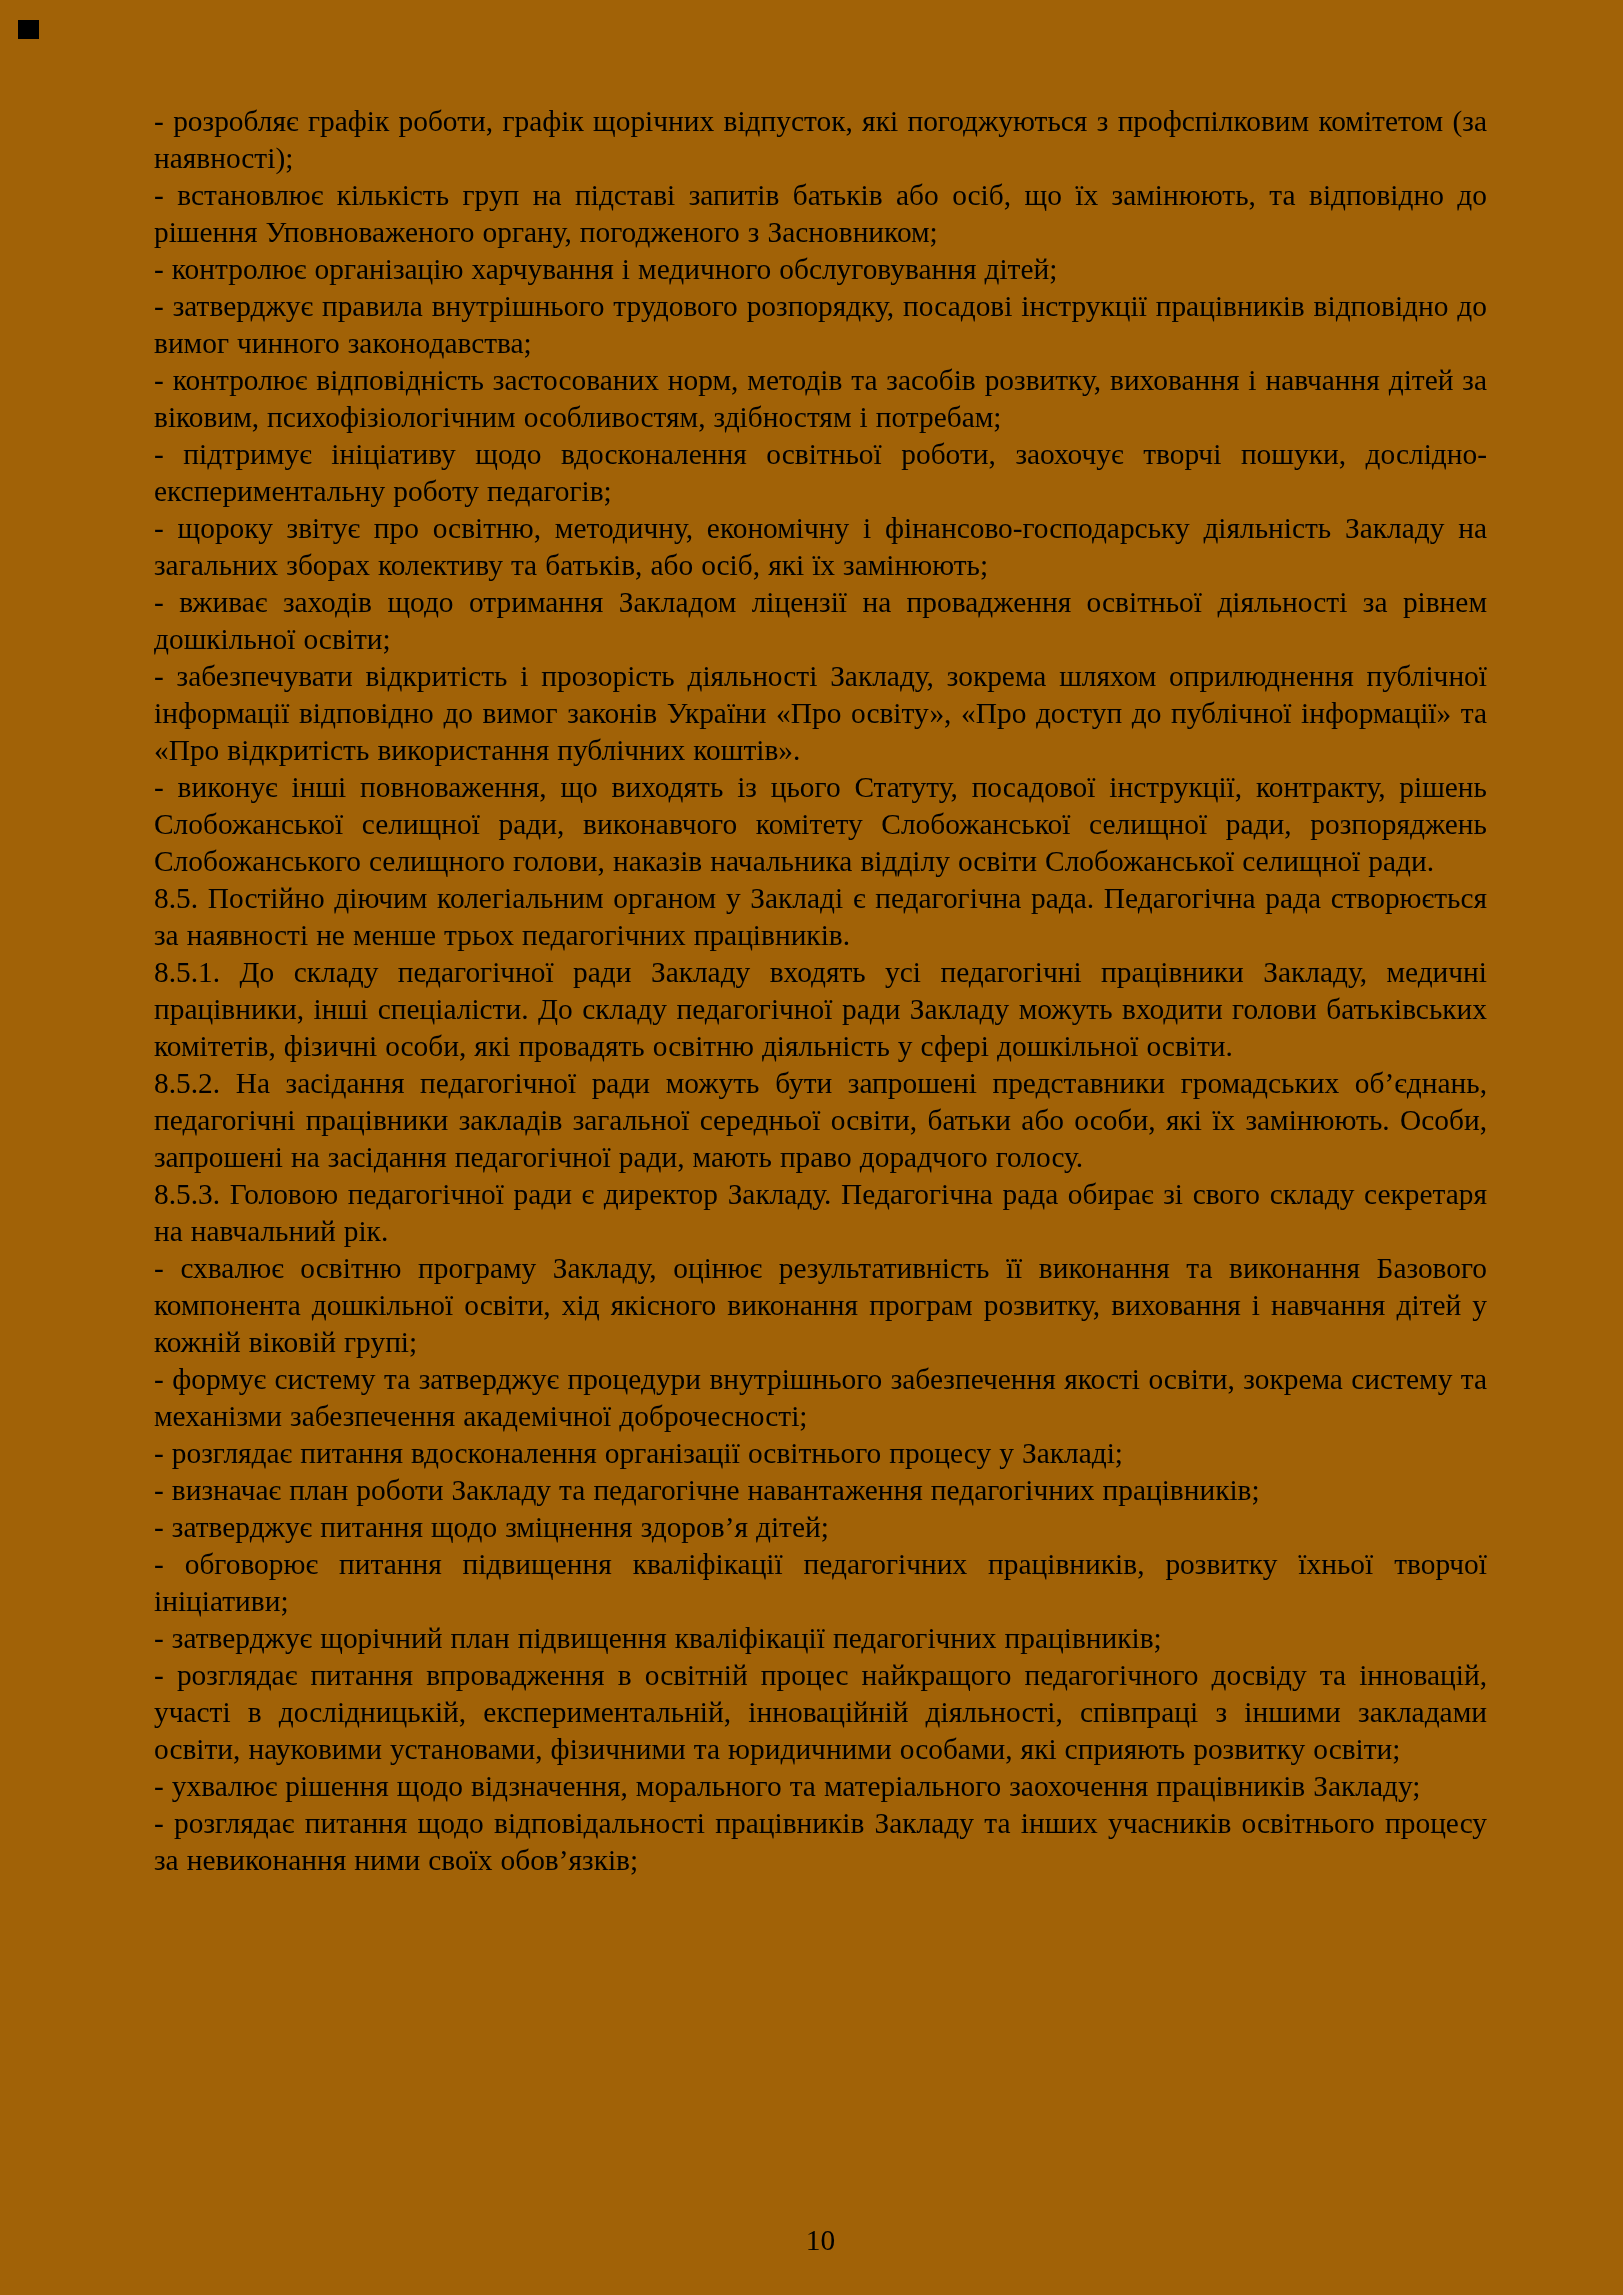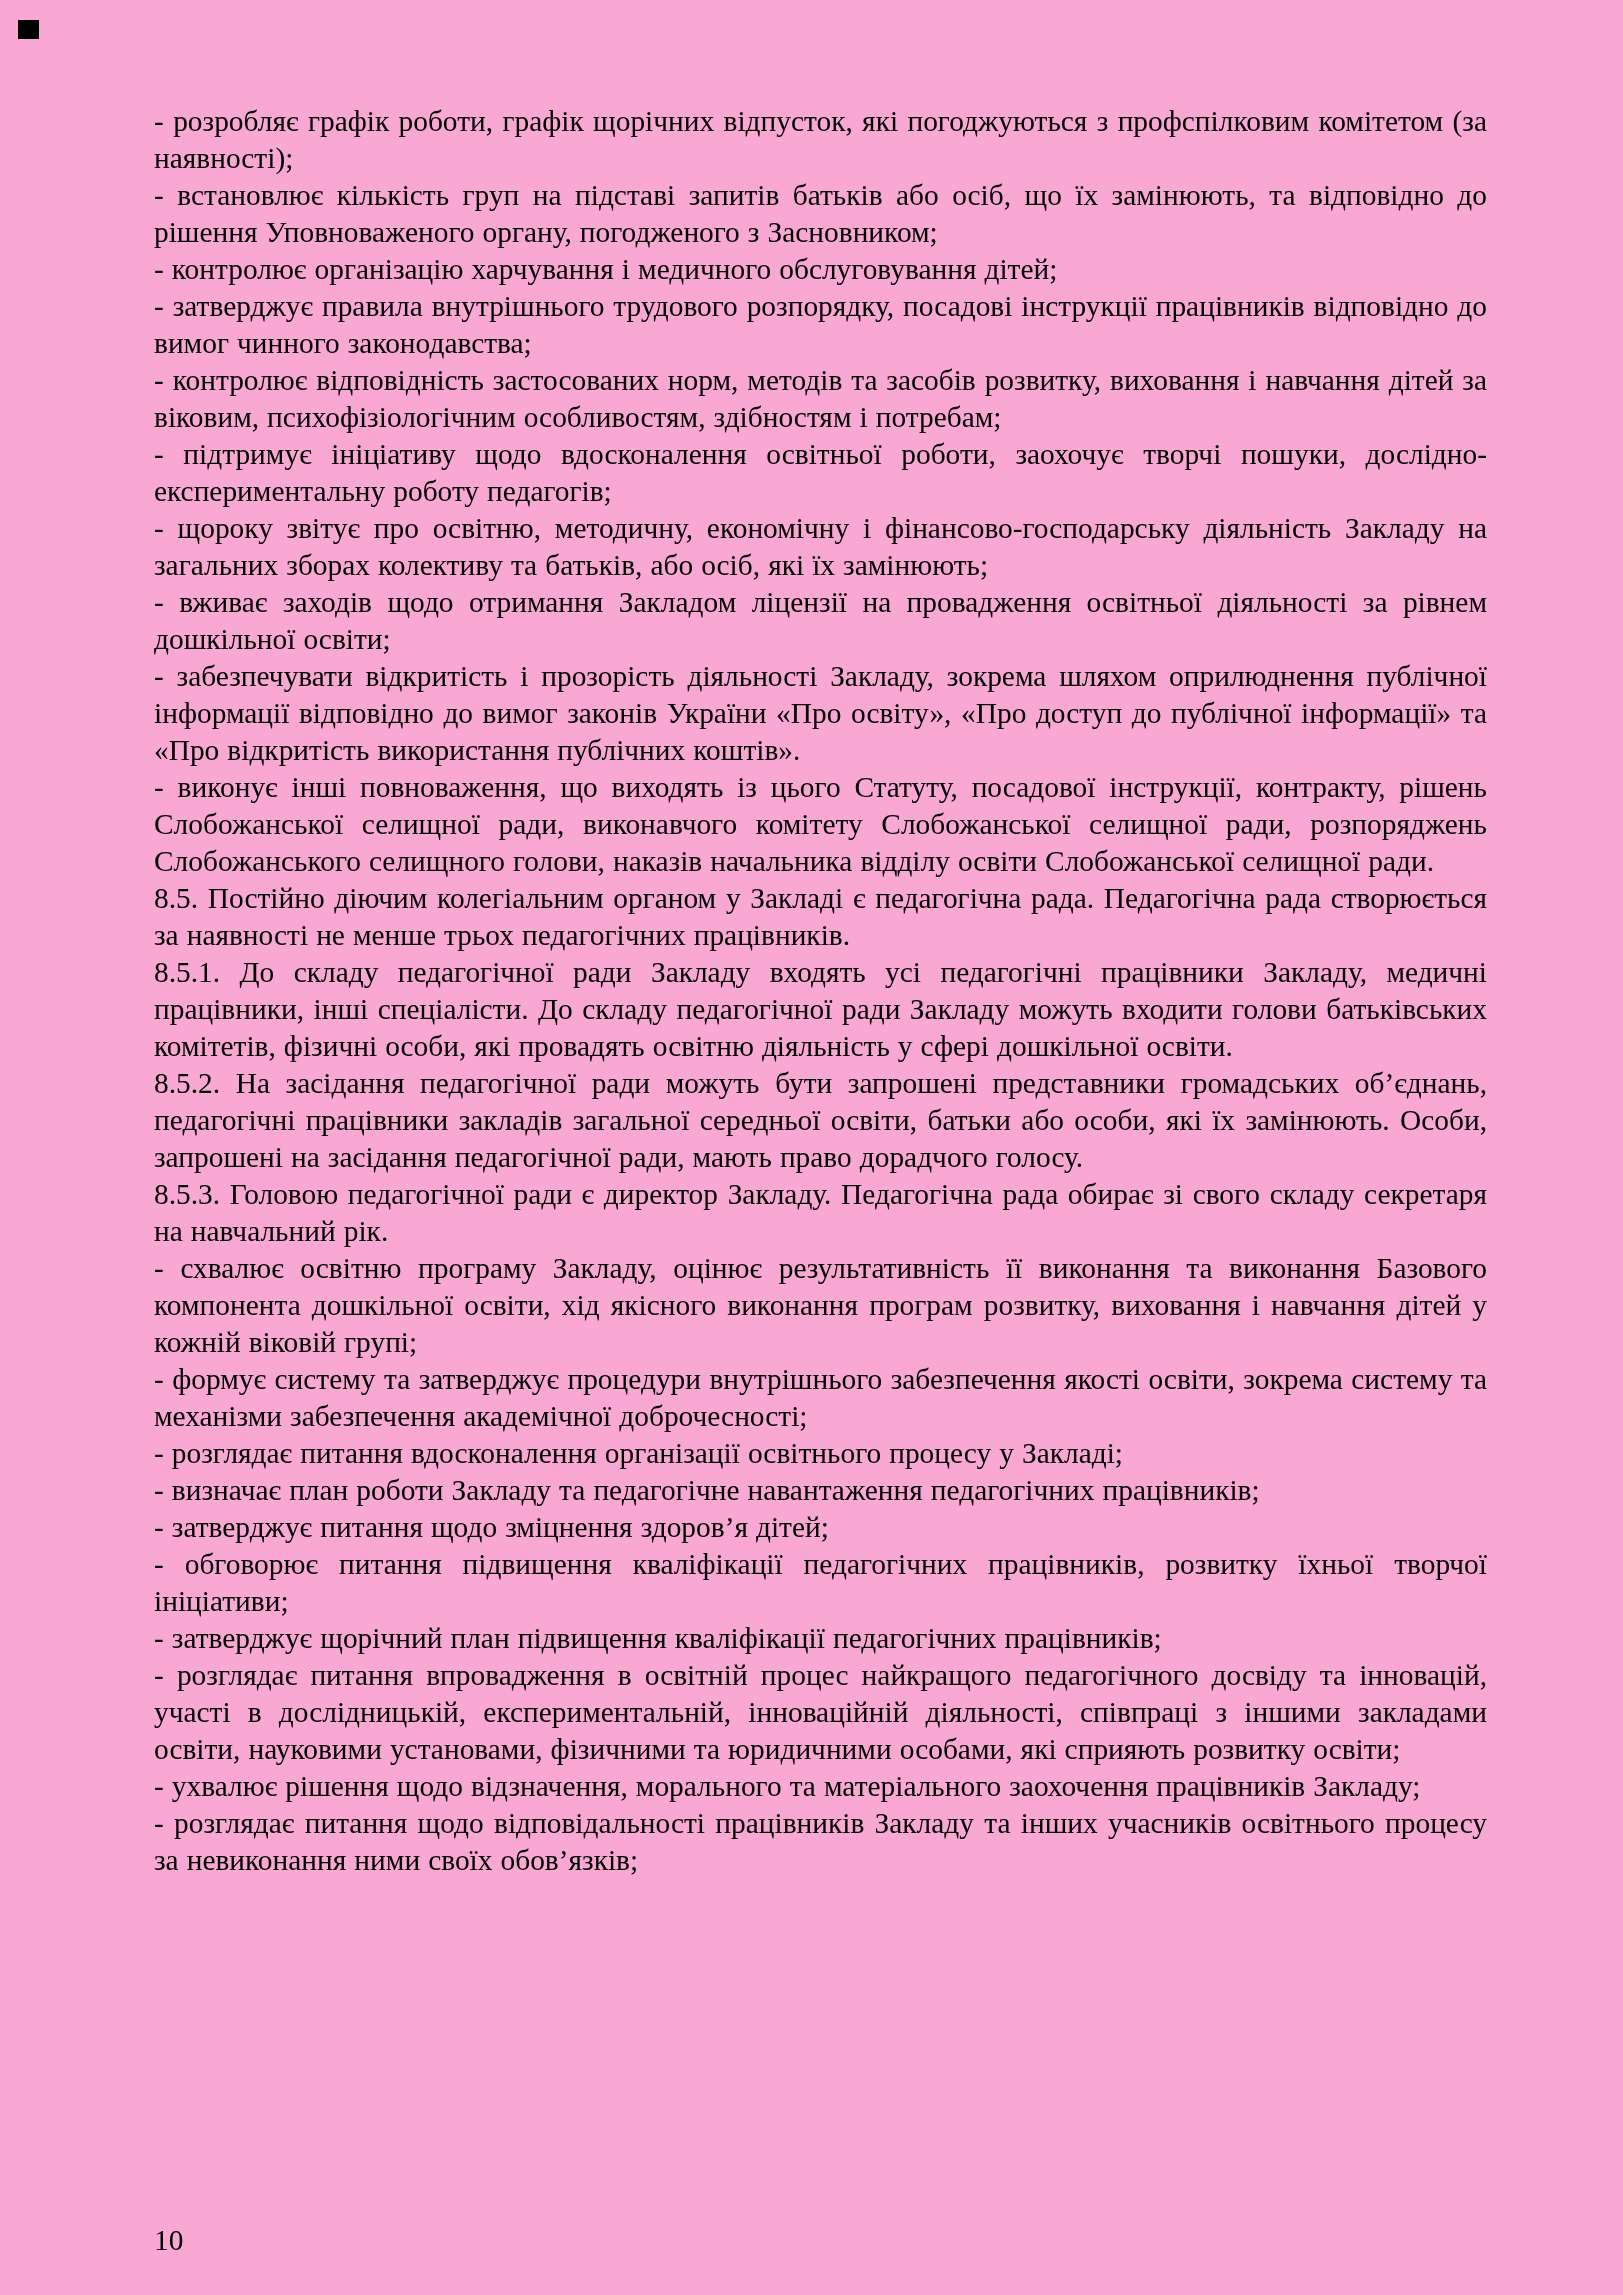--- a/index.html
+++ b/index.html
@@ -4,21 +4,21 @@
 <style>
   html, body {
     margin: 0;
     padding: 0;
     background: #ffffff;
   }
   .page {
     position: relative;
     width: 1623px;
     height: 2295px;
-    background: #f9a8d4;
+    background: #a16207;
     color: #000000;
     font-family: "Liberation Serif", "DejaVu Serif", serif;
     overflow: hidden;
   }
   .scan-mark {
     position: absolute;
     left: 18.3px;
     top: 19.6px;
     width: 21px;
     height: 19.6px;
@@ -39,20 +39,21 @@
     word-spacing: 0.7px;
   }
   .para .bold {
     font-weight: normal;
   }
   .page-number {
     position: absolute;
     left: 154px;
     top: 2222px;
     width: 1333px;
+    text-align: center;
     font-size: 29.4px;
     line-height: 37px;
   }
 </style>
 </head>
 <body>
 
 <div class="page">
   <div class="scan-mark"></div>
   <div class="text-body">

